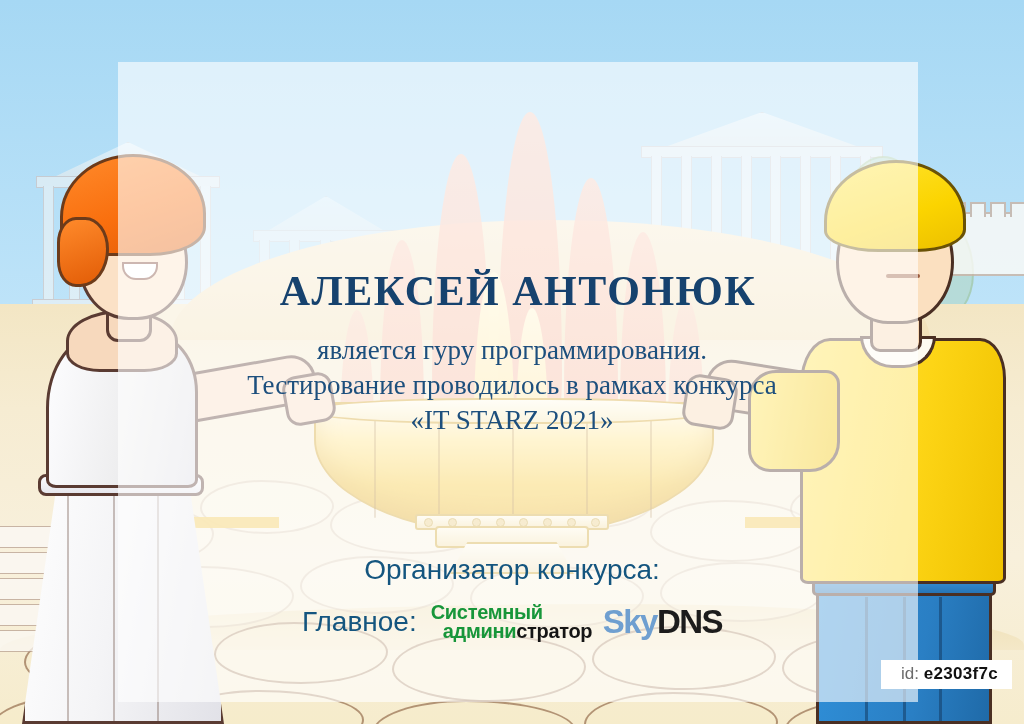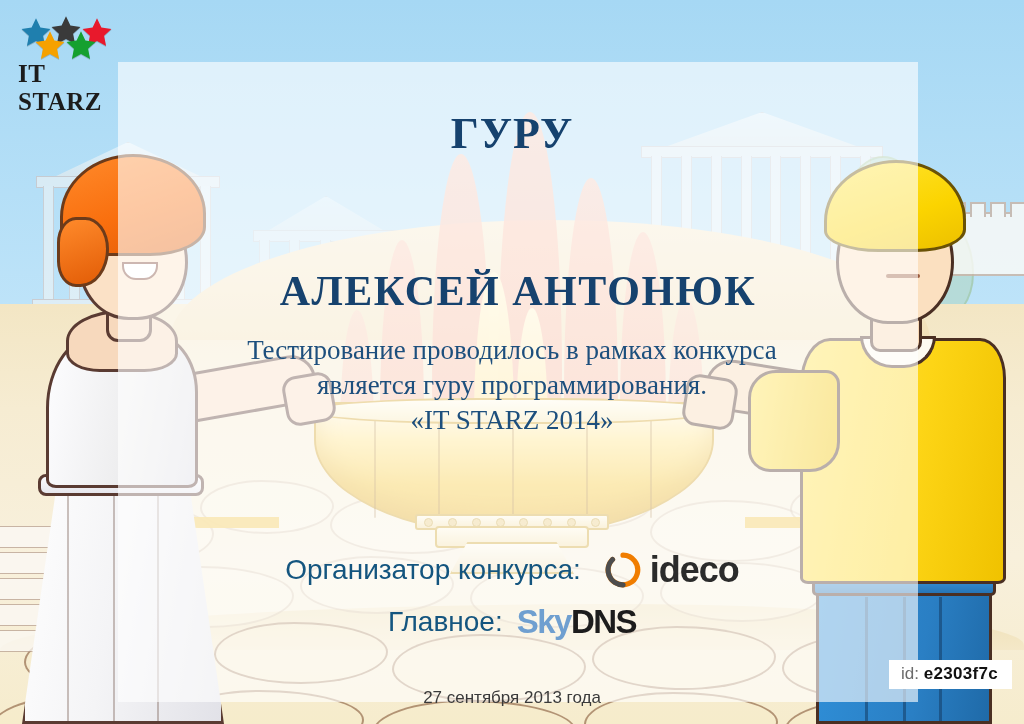--- a/index.html
+++ b/index.html
@@ -361,21 +361,21 @@
   .skydns .sky{color:#6f9fd0;}
   .skydns .dns{color:#1c1c1c;}
 
   .date{
     position:absolute;left:0;right:0;top:688px;
     font-family:"Liberation Sans", sans-serif;font-size:17px;color:#3a3a3a;
   }
 
   .idbox{
     position:absolute;right:12px;top:660px;
-    background:#ffffff;padding:4px 14px 5px 12px;
+    background:#ffffff;padding:4px 14px 5px 20px;
     font-family:"Liberation Sans", sans-serif;font-size:17px;white-space:nowrap;
   }
   .idbox .k{color:#6b6b6b;}
   .idbox .v{color:#111;font-weight:bold;letter-spacing:.3px;}
 </style>
 </head>
 <body>
 
 <div class="cert">
 
@@ -558,87 +558,52 @@
       <div class="m-eye" style="right:100px;bottom:474px;">
           <b></b>
         </div>
       <div class="m-mouth"></div>
       <div class="m-hair"></div>
     </div>
   </div>
 
   <div class="panel"></div>
 
-  <div class="logo">
-    <div class="stars">
-      <span class="star" style="left:2px;top:2px;">
-        <svg width="36" height="34" viewBox="0 0 24 24">
-            <path fill="#1f7fae" d="M12 1.6l3.1 6.6 7.1.9-5.2 4.9 1.4 7.1L12 17.6 5.6 21.1 7 14 1.8 9.1l7.1-.9z"></path>
-          </svg>
-      </span>
-      <span class="star" style="left:32px;top:0;">
-        <svg width="36" height="34" viewBox="0 0 24 24">
-            <path fill="#3a3a3a" d="M12 1.6l3.1 6.6 7.1.9-5.2 4.9 1.4 7.1L12 17.6 5.6 21.1 7 14 1.8 9.1l7.1-.9z"></path>
-          </svg>
-      </span>
-      <span class="star" style="left:63px;top:2px;">
-        <svg width="36" height="34" viewBox="0 0 24 24">
-            <path fill="#e8192c" d="M12 1.6l3.1 6.6 7.1.9-5.2 4.9 1.4 7.1L12 17.6 5.6 21.1 7 14 1.8 9.1l7.1-.9z"></path>
-          </svg>
-      </span>
-      <span class="star" style="left:16px;top:15px;">
-        <svg width="36" height="34" viewBox="0 0 24 24">
-            <path fill="#f5a100" d="M12 1.6l3.1 6.6 7.1.9-5.2 4.9 1.4 7.1L12 17.6 5.6 21.1 7 14 1.8 9.1l7.1-.9z"></path>
-          </svg>
-      </span>
-      <span class="star" style="left:47px;top:15px;">
-        <svg width="36" height="34" viewBox="0 0 24 24">
-            <path fill="#15a02f" d="M12 1.6l3.1 6.6 7.1.9-5.2 4.9 1.4 7.1L12 17.6 5.6 21.1 7 14 1.8 9.1l7.1-.9z"></path>
-          </svg>
-      </span>
-    </div>
-    <div class="wordmark">IT STARZ</div>
-  </div>
 
   <div class="content">
 
-    <div class="title1">ГУРУ</div>
     <div class="recipient">АЛЕКСЕЙ АНТОНЮК</div>
 
     <div class="body-text">
+      <div>является гуру программирования.</div>
       <div>Тестирование проводилось в рамках конкурса</div>
-      <div>является гуру программирования.</div>
-      <div>«IT STARZ 2014»</div>
+      <div>«IT STARZ 2021»</div>
     </div>
 
     <div class="org-row">
       <span class="org-label">Организатор конкурса:</span>
-      <span class="ideco">
-        <span class="ring">
-          <svg width="36" height="36" viewBox="0 0 36 36">
-            <path d="M18 3.2a14.8 14.8 0 1 1-10.5 4.3" fill="none" stroke="#f07d00" stroke-width="5.2" stroke-linecap="round"></path>
-            <path d="M7.5 7.5A14.8 14.8 0 0 0 18 32.8" fill="none" stroke="#4d4d4d" stroke-width="5.2" stroke-linecap="round"></path>
-          </svg>
-        </span>
-        <span class="name">ideco</span>
-      </span>
     </div>
 
     <div class="partners-row">
       <span class="partners-label">Главное:</span>
 
 
 
+      <span class="sysadm">
+        <span class="s1">Системный</span>
+        <span class="s2">
+          <em>админи</em><i>стратор</i>
+        </span>
+      </span>
 
       <span class="skydns">
         <span class="sky">Sky</span><span class="dns">DNS</span>
       </span>
     </div>
 
-    <div class="date">27 сентября 2013 года</div>
   </div>
 
   <div class="idbox">
     <span class="k">id:</span>
     <span class="v">e2303f7c</span>
   </div>
 
 </div>
 
 </body></html>

